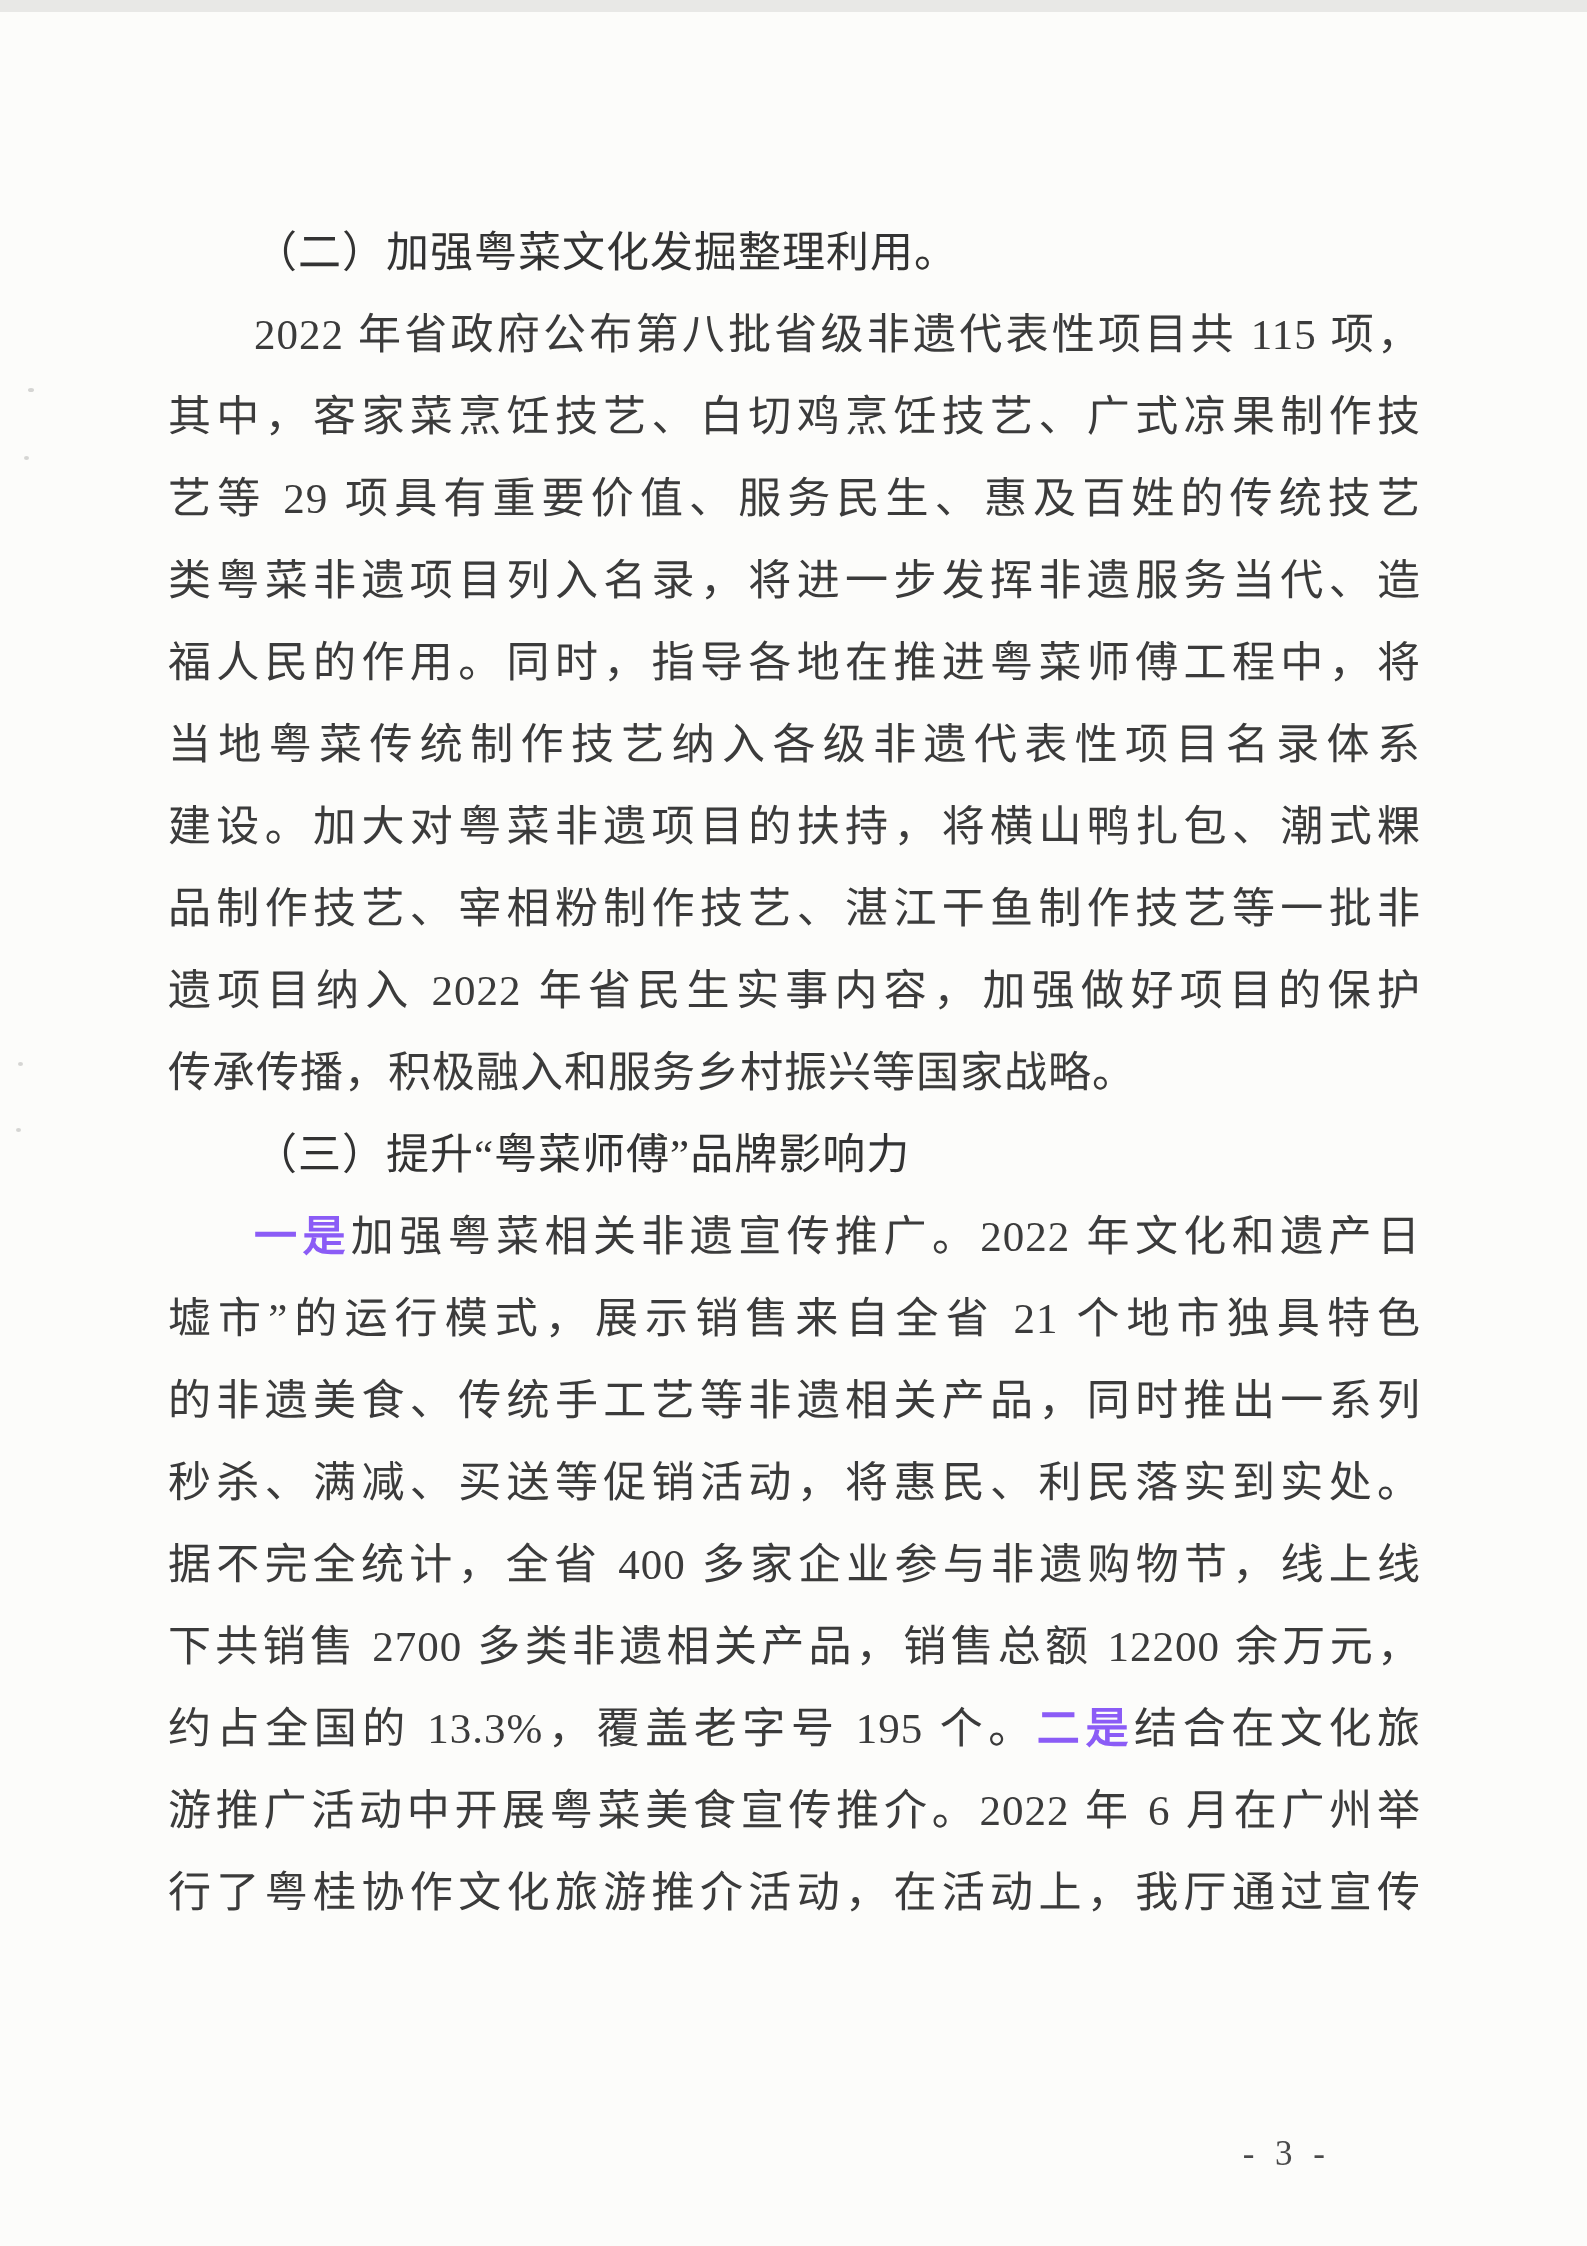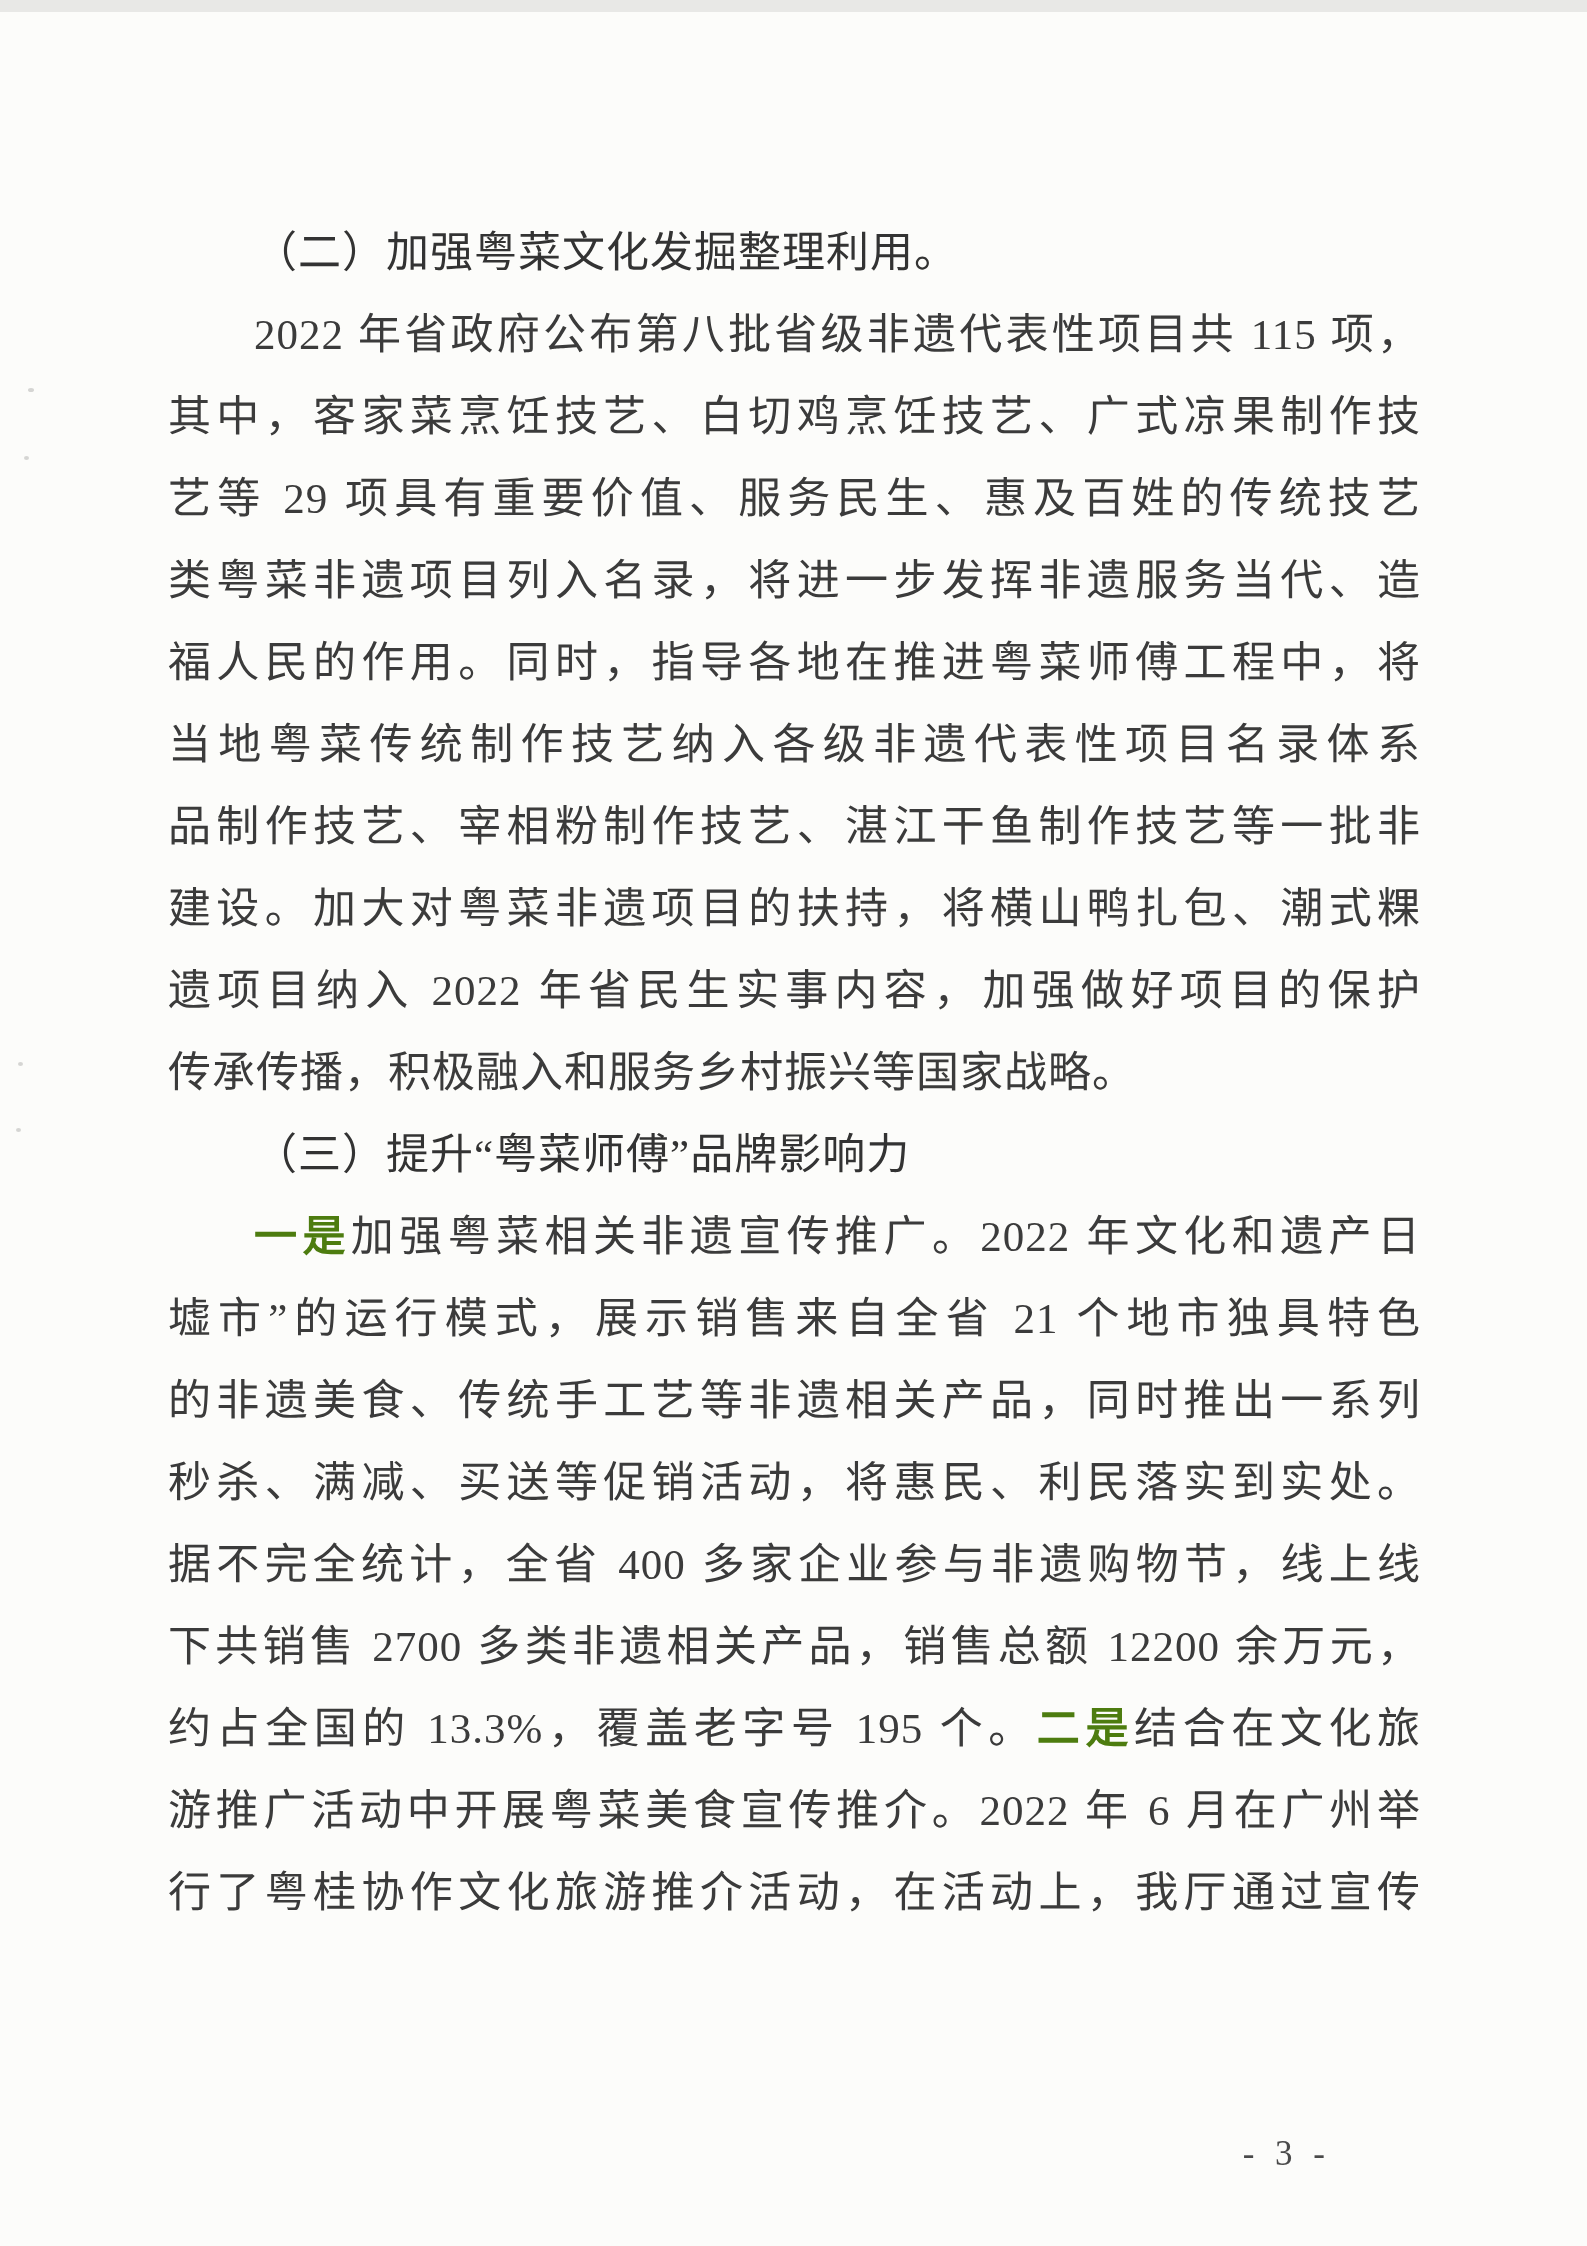--- a/index.html
+++ b/index.html
@@ -42,21 +42,21 @@
   }
   .line.indent.justify {
     padding-left: 0;
     text-indent: 86px;
   }
   .line.heading {
     color: #333333;
   }
   .bold {
     font-weight: bold;
-    color: #4d7c0f;
+    color: #8b5cf6;
   }
   .page-number {
     position: absolute;
     right: 256px;
     top: 2122px;
     font-size: 35px;
     letter-spacing: 6px;
     color: #4a4a4a;
   }
   .artifact {
@@ -75,22 +75,22 @@
 
 <div class="page">
   <div class="content">
       <div class="line heading indent"><span>（二）加强粤菜文化发掘整理利用。</span></div>
       <div class="line indent justify"><span>2022 年省政府公布第八批省级非遗代表性项目共 115 项，</span></div>
       <div class="line justify"><span>其中，客家菜烹饪技艺、白切鸡烹饪技艺、广式凉果制作技</span></div>
       <div class="line justify"><span>艺等 29 项具有重要价值、服务民生、惠及百姓的传统技艺</span></div>
       <div class="line justify"><span>类粤菜非遗项目列入名录，将进一步发挥非遗服务当代、造</span></div>
       <div class="line justify"><span>福人民的作用。同时，指导各地在推进粤菜师傅工程中，将</span></div>
       <div class="line justify"><span>当地粤菜传统制作技艺纳入各级非遗代表性项目名录体系</span></div>
+      <div class="line justify"><span>建设。加大对粤菜非遗项目的扶持，将横山鸭扎包、潮式粿</span></div>
       <div class="line justify"><span>品制作技艺、宰相粉制作技艺、湛江干鱼制作技艺等一批非</span></div>
-      <div class="line justify"><span>建设。加大对粤菜非遗项目的扶持，将横山鸭扎包、潮式粿</span></div>
       <div class="line justify"><span>遗项目纳入 2022 年省民生实事内容，加强做好项目的保护</span></div>
       <div class="line"><span>传承传播，积极融入和服务乡村振兴等国家战略。</span></div>
       <div class="line heading indent"><span>（三）提升“粤菜师傅”品牌影响力</span></div>
       <div class="line indent justify"><span class="bold">一是</span><span>加强粤菜相关非遗宣传推广。2022 年文化和遗产日</span></div>
       <div class="line justify"><span>墟市”的运行模式，展示销售来自全省 21 个地市独具特色</span></div>
       <div class="line justify"><span>的非遗美食、传统手工艺等非遗相关产品，同时推出一系列</span></div>
       <div class="line justify"><span>秒杀、满减、买送等促销活动，将惠民、利民落实到实处。</span></div>
       <div class="line justify"><span>据不完全统计，全省 400 多家企业参与非遗购物节，线上线</span></div>
       <div class="line justify"><span>下共销售 2700 多类非遗相关产品，销售总额 12200 余万元，</span></div>
       <div class="line justify"><span>约占全国的 13.3%，覆盖老字号 195 个。</span><span class="bold">二是</span><span>结合在文化旅</span></div>

